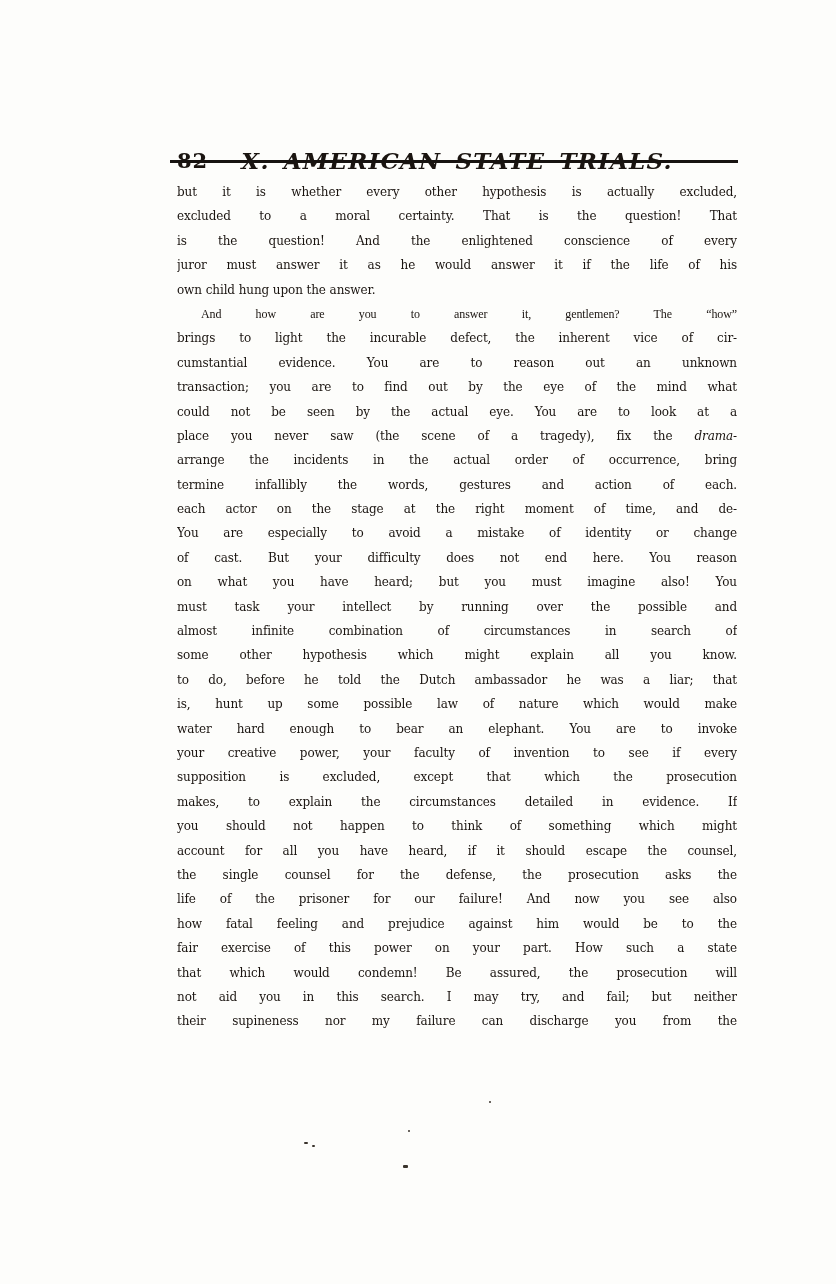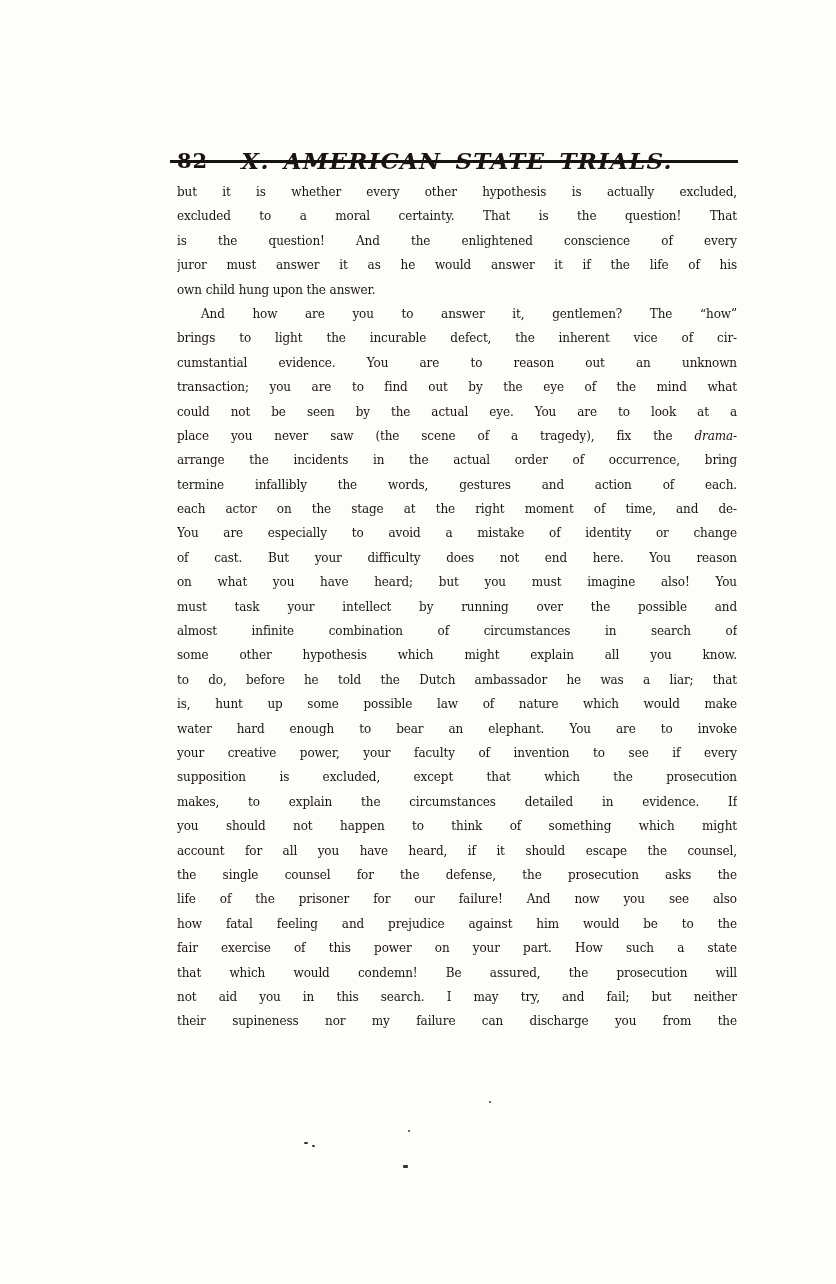--- a/index.html
+++ b/index.html
@@ -35,21 +35,21 @@
     position:absolute;left:177px;top:180px;width:560px;
     font-size:12px;line-height:24.4px;
     letter-spacing:-0.1px;
   }
   .line{
     height:24.4px;overflow:hidden;
     text-align:justify;text-align-last:justify;
     text-justify:inter-word;
   }
   .line.no-justify{text-align:left;text-align-last:left;}
-  .line.indent{text-indent:24px;}
+  .line.indent{text-indent:24px;font-family:Liberation Serif, serif;}
   .it{font-style:italic;}
   .speck{position:absolute;background:#3a332c;border-radius:1px;}
   .speck.s1{left:304px;top:1142px;width:4px;height:2px;}
   .speck.s2{left:312px;top:1145px;width:3px;height:2px;}
   .speck.s3{left:408px;top:1130px;width:2px;height:2px;}
   .speck.s4{left:403px;top:1165px;width:5px;height:3px;}
   .speck.s5{left:489px;top:1101px;width:2px;height:2px;}
 </style>
 </head>
 <body>

